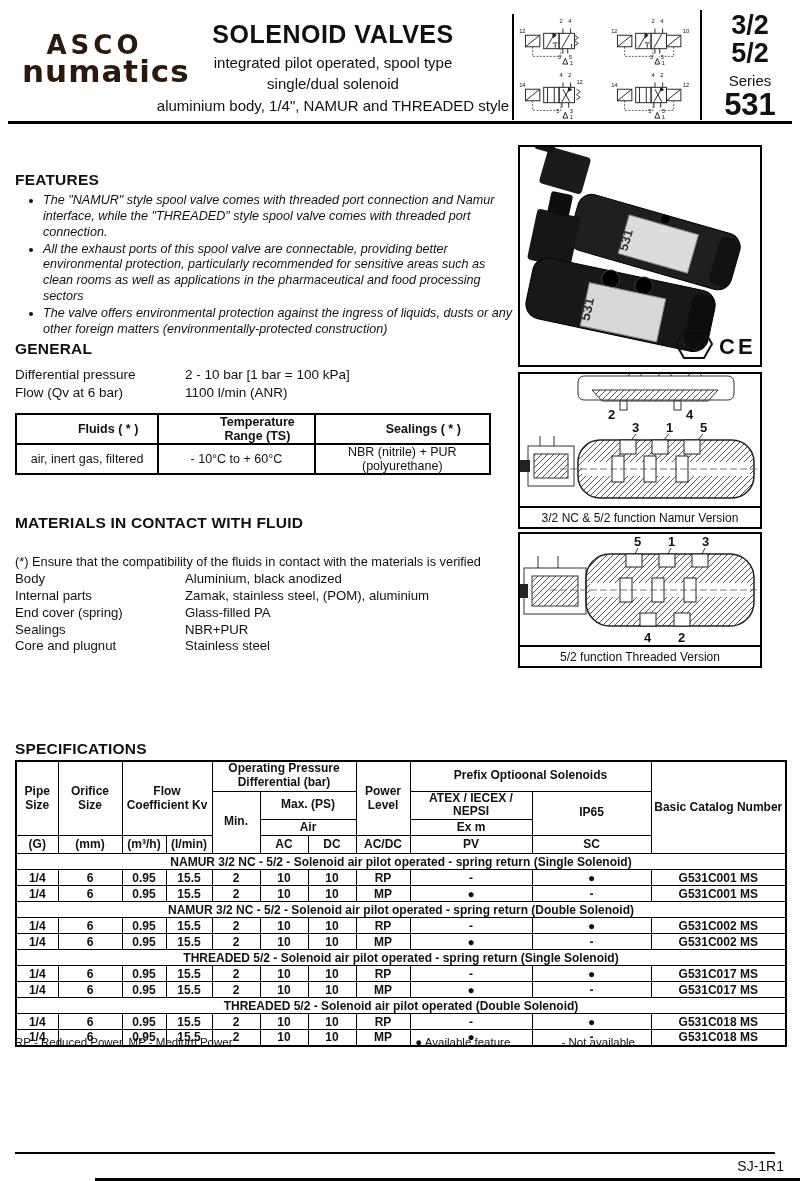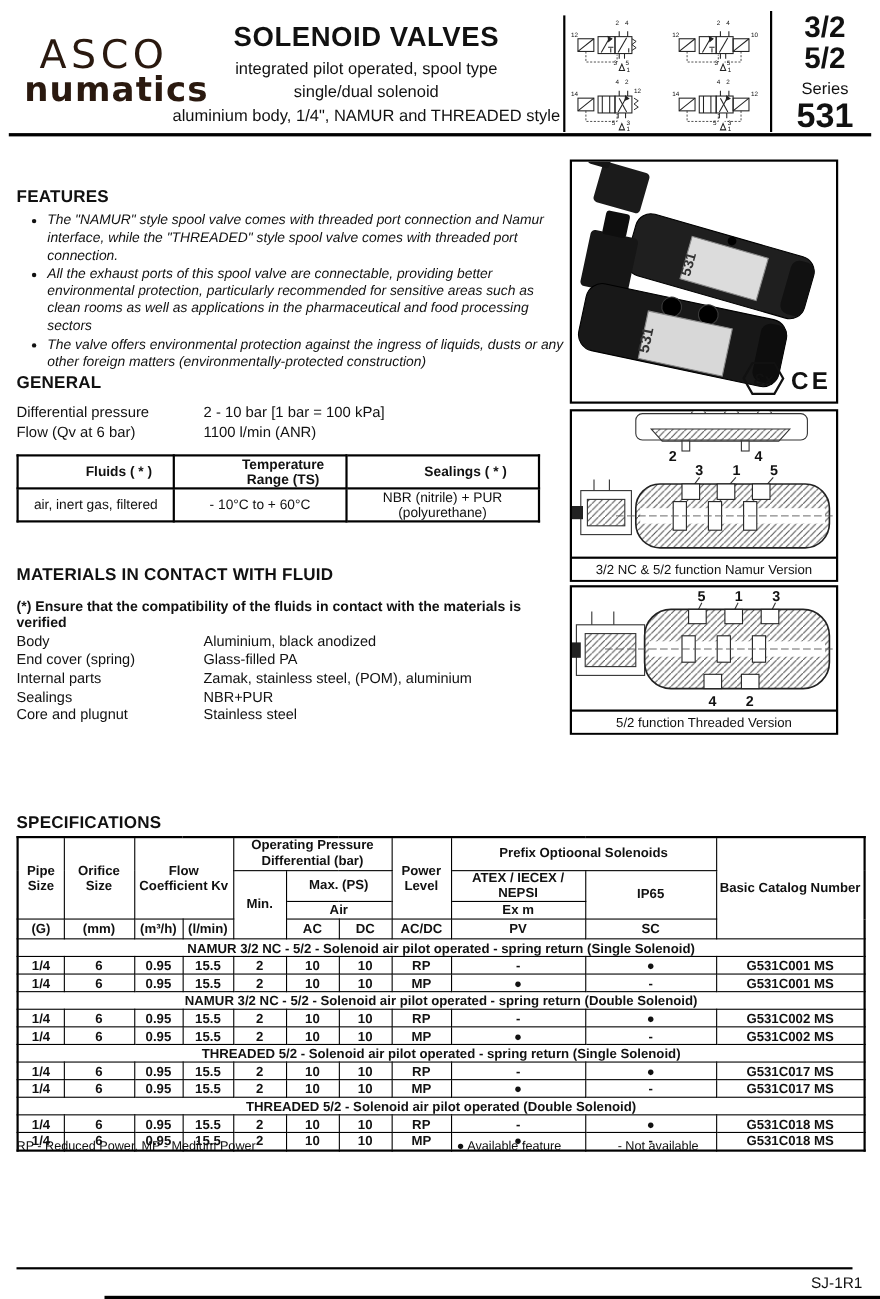--- a/index.html
+++ b/index.html
@@ -6,21 +6,21 @@
   html,body { background:#888; }
   .page {
     position:relative; width:800px; height:1181px; margin:0 auto;
     background:#fff; color:#111;
     font-family:"Liberation Sans", sans-serif; overflow:hidden;
   }
   .abs { position:absolute; }
 
   
   .logo { left:22px; top:30px; width:145px; text-align:center; color:#2a190f; }
-  .logo-asco { font-size:36px; font-weight:400; letter-spacing:4px; font-family:"DejaVu Sans", sans-serif; }
+  .logo-asco { font-size:26px; font-weight:700; letter-spacing:4px; font-family:"DejaVu Sans", sans-serif; }
   .logo-numatics { font-size:31px; font-weight:900; letter-spacing:1px; margin-top:-7px; font-family:"DejaVu Sans", sans-serif; }
   .title-block { left:155px; top:20px; width:356px; text-align:center; }
   .title-block h1 { font-size:25px; font-weight:bold; letter-spacing:0.5px; margin-bottom:3px; }
   .subtitle { font-size:15px; line-height:1.42; }
   .vline { width:2px; background:#000; }
   .v1 { left:512px; top:14px; height:106px; }
   .v2 { left:700px; top:10px; height:110px; }
   .symbols { left:517px; top:16px; width:182px; height:106px;
     display:grid; grid-template-columns:1fr 1fr; grid-template-rows:1fr 1fr; gap:2px; }
   .symbols svg { width:88px; height:50px; }
@@ -37,21 +37,21 @@
   .features li { font-style:italic; font-size:12.6px; line-height:1.26; margin-bottom:1px; }
   .general { left:15px; top:340px; width:498px; }
   .defrows { margin-top:9px; }
   .defrow { display:flex; font-size:13.5px; line-height:1.2; margin-bottom:2px; }
   .deflabel { width:170px; font-weight:normal; flex:0 0 170px; }
   table.fluids { left:15px; top:413px; width:476px; border-collapse:collapse; font-size:12.5px;
     position:absolute; border:2px solid #000; }
   table.fluids th, table.fluids td { border:2px solid #000; text-align:center; padding:0 2px; height:16px; }
   table.fluids th { font-weight:bold;padding-left:44px; }
   .materials { left:15px; top:514px; width:500px; }
-  .mat-note { font-weight:bold; font-size:12.8px; margin:11px 0 2px 0; }
+  .mat-note { font-weight:normal; font-size:12.8px; margin:22px 0 2px 0; }
   .materials .defrow { font-size:13.2px; margin-bottom:1px; }
 
   
   .fig { position:absolute; left:518px; width:244px; border:2px solid #000; background:#fff; }
   .fig-photo { top:145px; height:222px; }
   .fig-namur { top:372px; height:157px; }
   .fig-threaded { top:532px; height:136px; }
   .fig-caption { position:absolute; left:0; right:0; bottom:0; height:21px; border-top:2px solid #000;
     font-size:12px; text-align:center; line-height:20px; background:#fff; }
   .fig svg.fig-art { display:block; }
@@ -273,26 +273,26 @@
     </table>
 
   <div class="abs materials">
     <h2 class="sec">MATERIALS IN CONTACT WITH FLUID</h2>
     <div class="mat-note">(*)  Ensure that the compatibility of the fluids in contact with the materials is verified</div>
     <div class="defrow">
       <span class="deflabel">Body</span>
       <span>Aluminium, black anodized</span>
     </div>
     <div class="defrow">
+      <span class="deflabel">Internal parts</span>
+      <span>Zamak, stainless steel, (POM), aluminium</span>
+    </div>
+    <div class="defrow">
       <span class="deflabel">End cover (spring)</span>
       <span>Glass-filled PA</span>
-    </div>
-    <div class="defrow">
-      <span class="deflabel">Internal parts</span>
-      <span>Zamak, stainless steel, (POM), aluminium</span>
     </div>
     <div class="defrow">
       <span class="deflabel">Sealings</span>
       <span>NBR+PUR</span>
     </div>
     <div class="defrow">
       <span class="deflabel">Core and plugnut</span>
       <span>Stainless steel</span>
     </div>
   </div>

